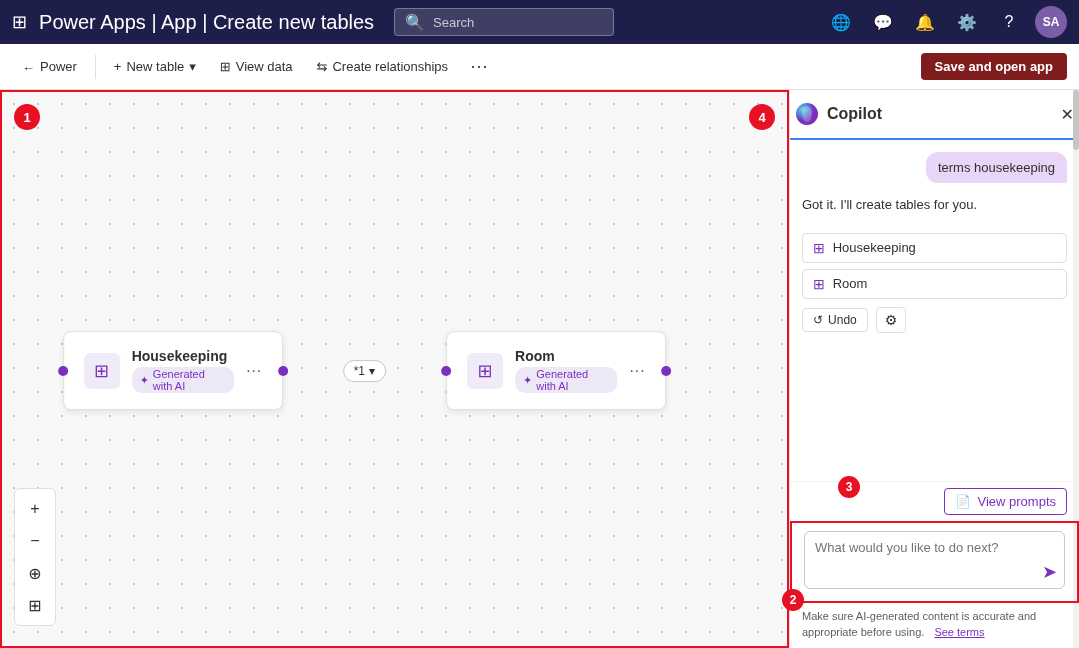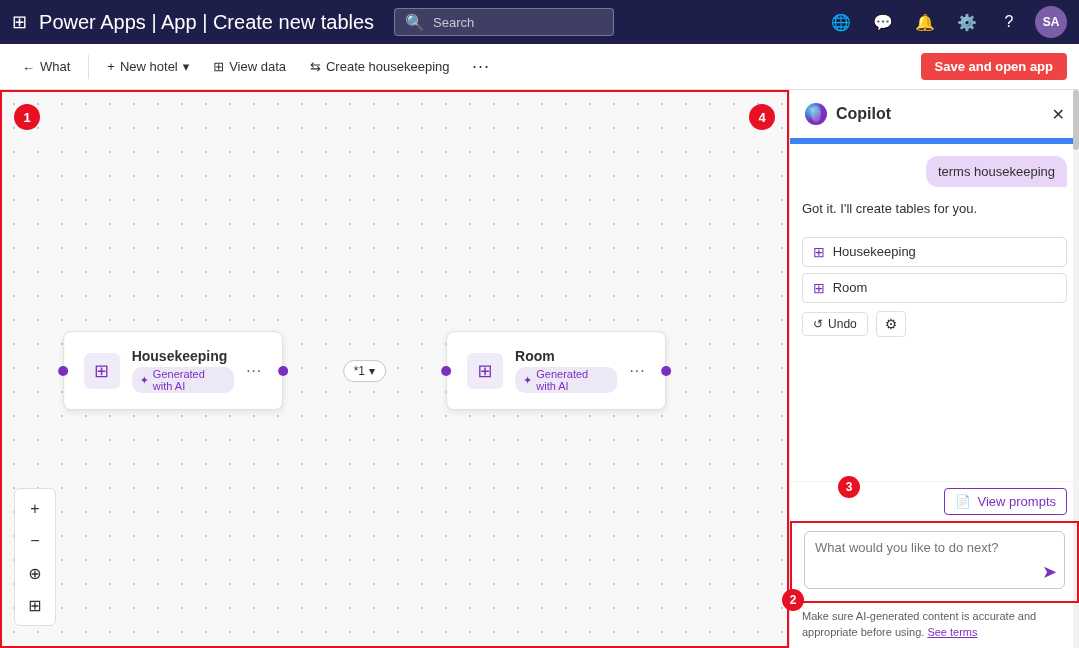--- a/index.html
+++ b/index.html
@@ -66,21 +66,21 @@
     }
     .toolbar-btn {
       display: flex; align-items: center; gap: 5px;
       padding: 4px 10px; border-radius: 4px;
       font-size: 13px; color: #323130; cursor: pointer;
       border: none; background: transparent;
     }
     .toolbar-divider { width: 1px; height: 24px; background: #e1dfdd; margin: 0 4px; }
     .toolbar-spacer { flex: 1; }
     .save-btn {
-      background: #ef4444;
+      background: #7f1d1d;
       color: white;
       border: none;
       border-radius: 4px;
       padding: 6px 14px;
       font-size: 13px;
       font-weight: 600;
       cursor: pointer;
     }
     .toolbar-more { font-size: 18px; cursor: pointer; color: #323130; padding: 4px 8px; }
 
@@ -203,22 +203,22 @@
       width: 290px;
       background: white;
       border-left: 1px solid #e1dfdd;
       display: flex;
       flex-direction: column;
       position: relative;
     }
     .copilot-header {
       display: flex;
       align-items: center;
-      padding: 12px 14px;
-      border-bottom: 6px solid #3b82f6;
+      padding: 12px 5px;
+      border-bottom: 2px solid #3b82f6;
       gap: 8px;
     }
     .copilot-logo {
       width: 24px; height: 24px;
       display: flex; align-items: center; justify-content: center;
     }
     .copilot-title { font-size: 16px; font-weight: 600; color: #323130; flex: 1; }
     .copilot-close { font-size: 16px; cursor: pointer; color: #323130; }
 
     
@@ -345,21 +345,21 @@
       z-index: 10;
     }
 
     
     .copilot-footer {
       padding: 6px 12px 8px;
       font-size: 11px;
       color: #605e5c;
       line-height: 1.4;
     }
-    .copilot-footer a { color: #7b2fbe; text-decoration: underline; }
+    .copilot-footer a { color: #7b2fbe; text-decoration: underline; margin-left: 7px; }
 
     .scrollbar-track {
       position: absolute;
       right: 0;
       top: 0;
       bottom: 0;
       width: 6px;
       background: #f3f2f1;
     }
     .scrollbar-thumb {
@@ -388,35 +388,35 @@
     <div class="nav-icon-btn">🔔</div>
     <div class="nav-icon-btn">⚙️</div>
     <div class="nav-icon-btn">?</div>
     <div class="nav-avatar">SA</div>
   </div>
 </div>
 
 <div class="toolbar">
   <button class="toolbar-btn">
     <span>←</span>
-    <span>What</span>
+    <span>Power</span>
   </button>
   <div class="toolbar-divider"></div>
   <button class="toolbar-btn">
     <span>+</span>
-    <span>New hotel</span>
+    <span>New table</span>
     <span>▾</span>
   </button>
   <button class="toolbar-btn">
     <span>⊞</span>
     <span>View data</span>
   </button>
   <button class="toolbar-btn">
     <span>⇆</span>
-    <span>Create housekeeping</span>
+    <span>Create relationships</span>
   </button>
   <span class="toolbar-more">···</span>
   <div class="toolbar-spacer"></div>
   <button class="save-btn">Save and open app</button>
 </div>
 
 <div class="main-area">
 
   <div class="canvas-area">
     <div class="step-badge badge-1">1</div>

